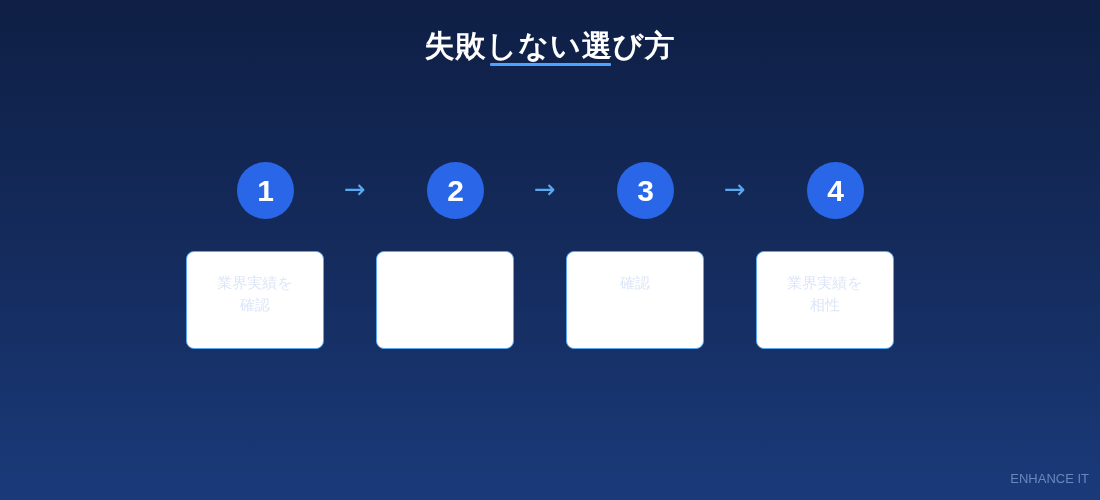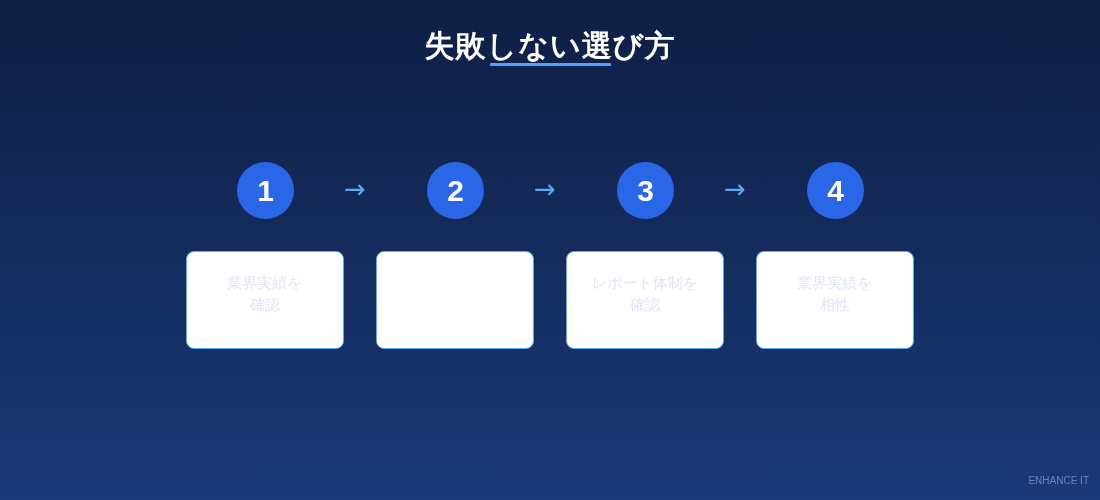--- a/index.html
+++ b/index.html
@@ -21,32 +21,32 @@
       position: absolute; width: 57px; height: 57px; border-radius: 50%;
       background: #2966e8; color: #fff; font-size: 30px; font-weight: bold;
       display: flex; align-items: center; justify-content: center;
       font-family: "Liberation Sans", sans-serif;
     }
     .arrow {
       position: absolute; color: #5aa8f0; font-size: 26px; line-height: 1;
       width: 40px; text-align: center;
     }
     .card {
-      position: absolute; width: 158px; height: 98px; top: 251px;
+      position: absolute; width: 138px; height: 98px; top: 251px;
       background: #ffffff; border: 1px solid #5aa8f0; border-radius: 8px;
       box-sizing: border-box;
       display: flex; justify-content: center; padding-top: 20px;
     }
     .card-text {
       color: #dde6f8; font-size: 15px; line-height: 22px; text-align: center;
       width: 110px;
     }
     .watermark {
       position: absolute; right: 11px; bottom: 14px; color: #6a86bc;
-      font-size: 10px; font-family: "Liberation Sans", sans-serif;
+      font-size: 13px; font-family: "Liberation Sans", sans-serif;
     }
   </style>
 </head>
 <body>
 
 <div class="title">失敗しない選び方</div>
 <div class="title-underline"></div>
 
 <div class="circle" style="left:237px; top:162px;">1</div>
 <div class="circle" style="left:427px; top:162px;">2</div>
@@ -62,21 +62,20 @@
     <div>業界実績を</div>
     <div>確認</div>
   </div>
 </div>
 <div class="card" style="left:376px;">
   <div class="card-text">
   </div>
 </div>
 <div class="card" style="left:566px;">
   <div class="card-text" style="width:130px;">
-    <div>レポート体制を</div>
     <div>確認</div>
   </div>
 </div>
 <div class="card" style="left:756px;">
   <div class="card-text">
     <div>業界実績を</div>
     <div>相性</div>
   </div>
 </div>
 

